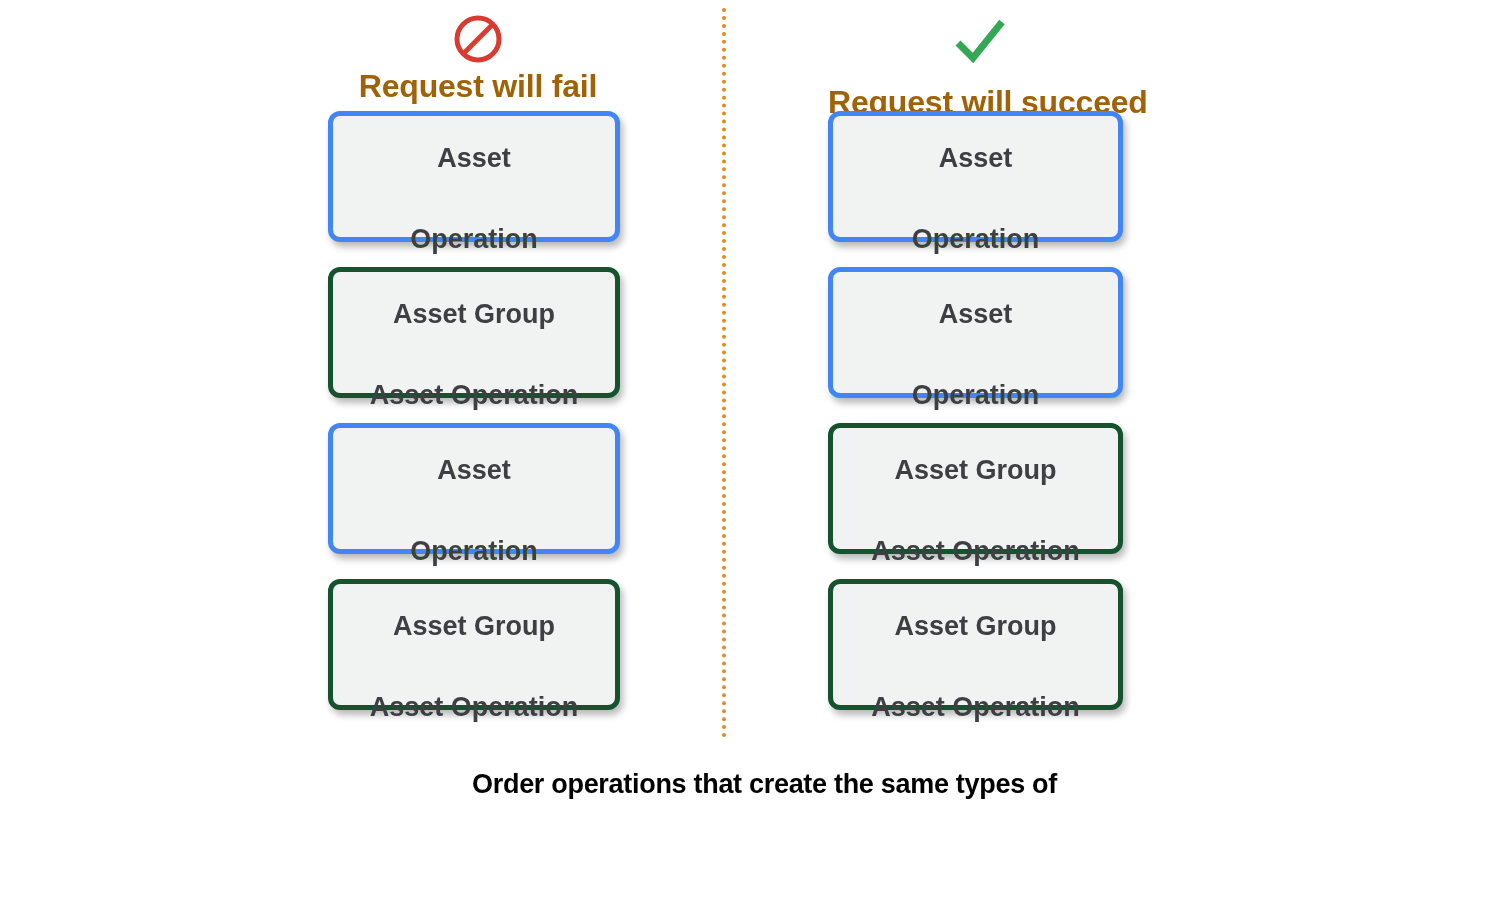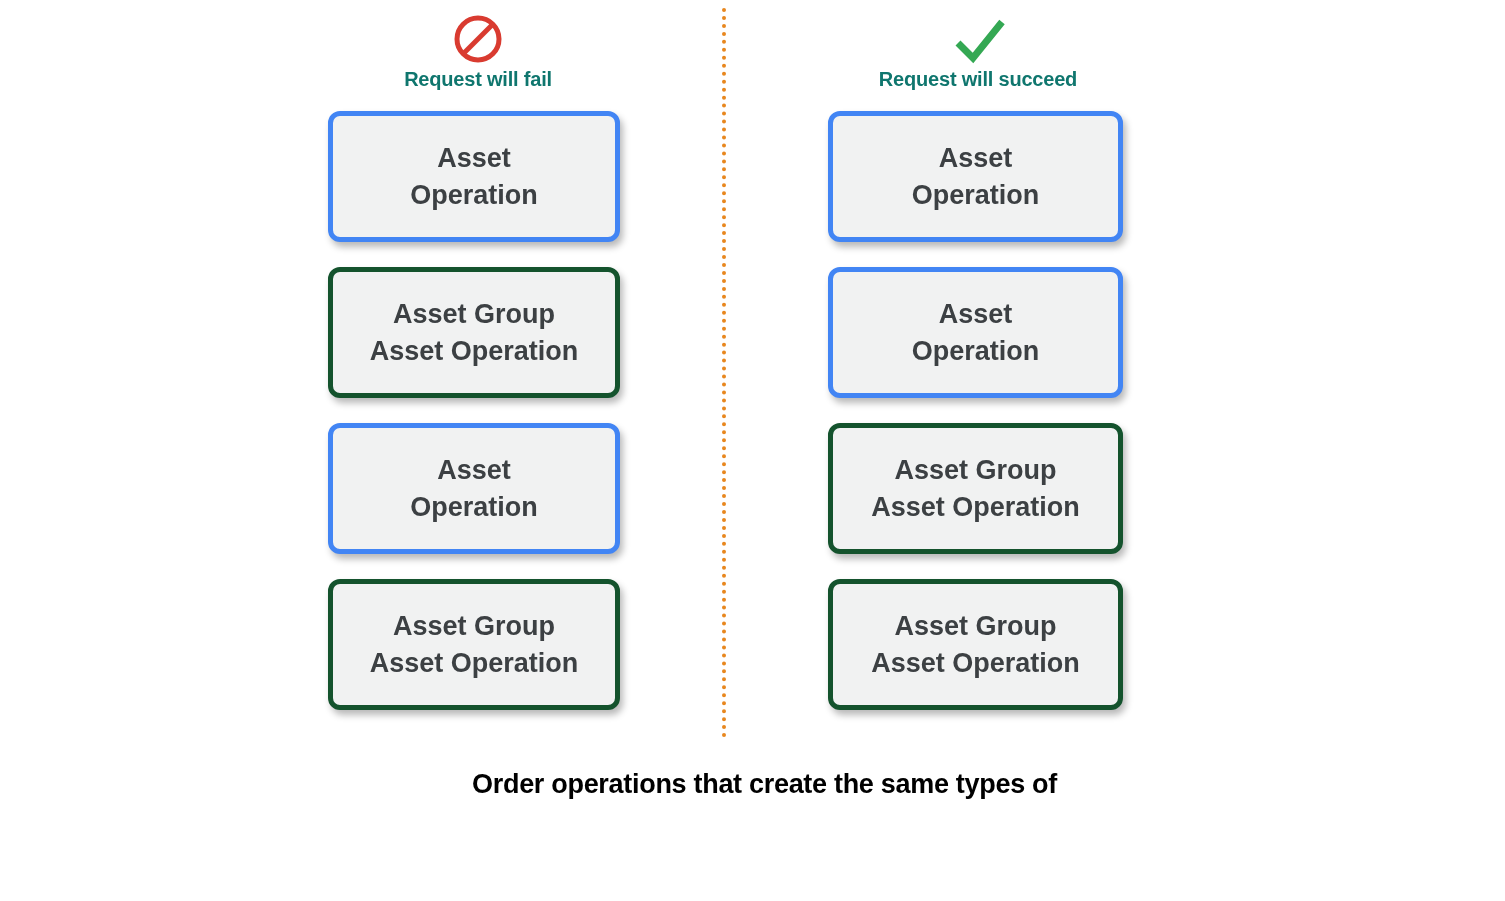--- a/index.html
+++ b/index.html
@@ -49,27 +49,27 @@
     width: 300px;
     text-align: center;
   }
   .col-icon {
     height: 58px;
     display: flex;
     align-items: center;
     justify-content: center;
   }
   .col-label {
-    font-size: 20px;
+    font-size: 32px;
     font-weight: bold;
-    color: #0f766e;
+    color: #a16207;
     letter-spacing: -0.2px;
     white-space: nowrap;
   }
-  .right .col-label { margin-left: 0; }
+  .right .col-label { margin-left: 0; margin-top: 16px; }
 
   
   .cards {
     position: absolute;
     top: 111px;
     left: 0;
     width: 300px;
   }
   .card {
     box-sizing: border-box;
@@ -87,20 +87,21 @@
   .card.blue   { border: 5px solid #4285F4; }
   .card.orange { border: 5px solid #14532d; }
 
   .card-line {
     font-size: 27px;
     font-weight: bold;
     color: #3C4043;
     line-height: 37px;
     text-align: center;
     white-space: nowrap;
+    margin-top: 44px;
   }
 
   
   .right .card { width: 295px; }
 
   
   .caption {
     position: absolute;
     left: 0;
     top: 765px;

